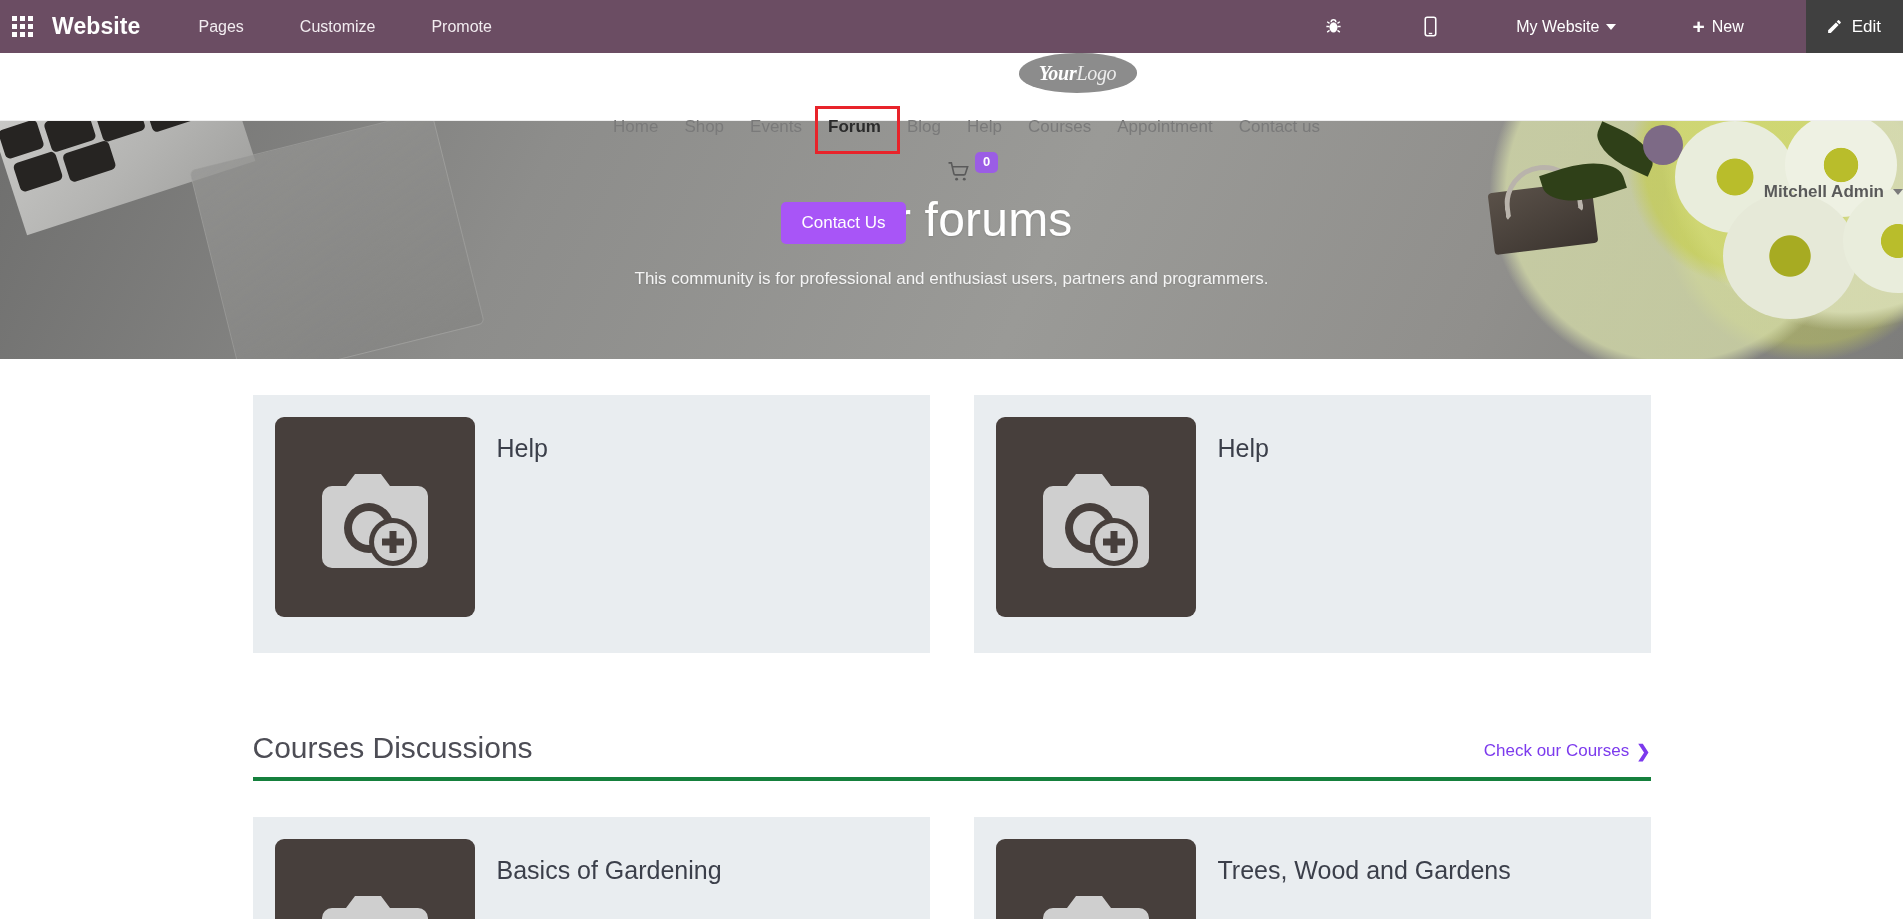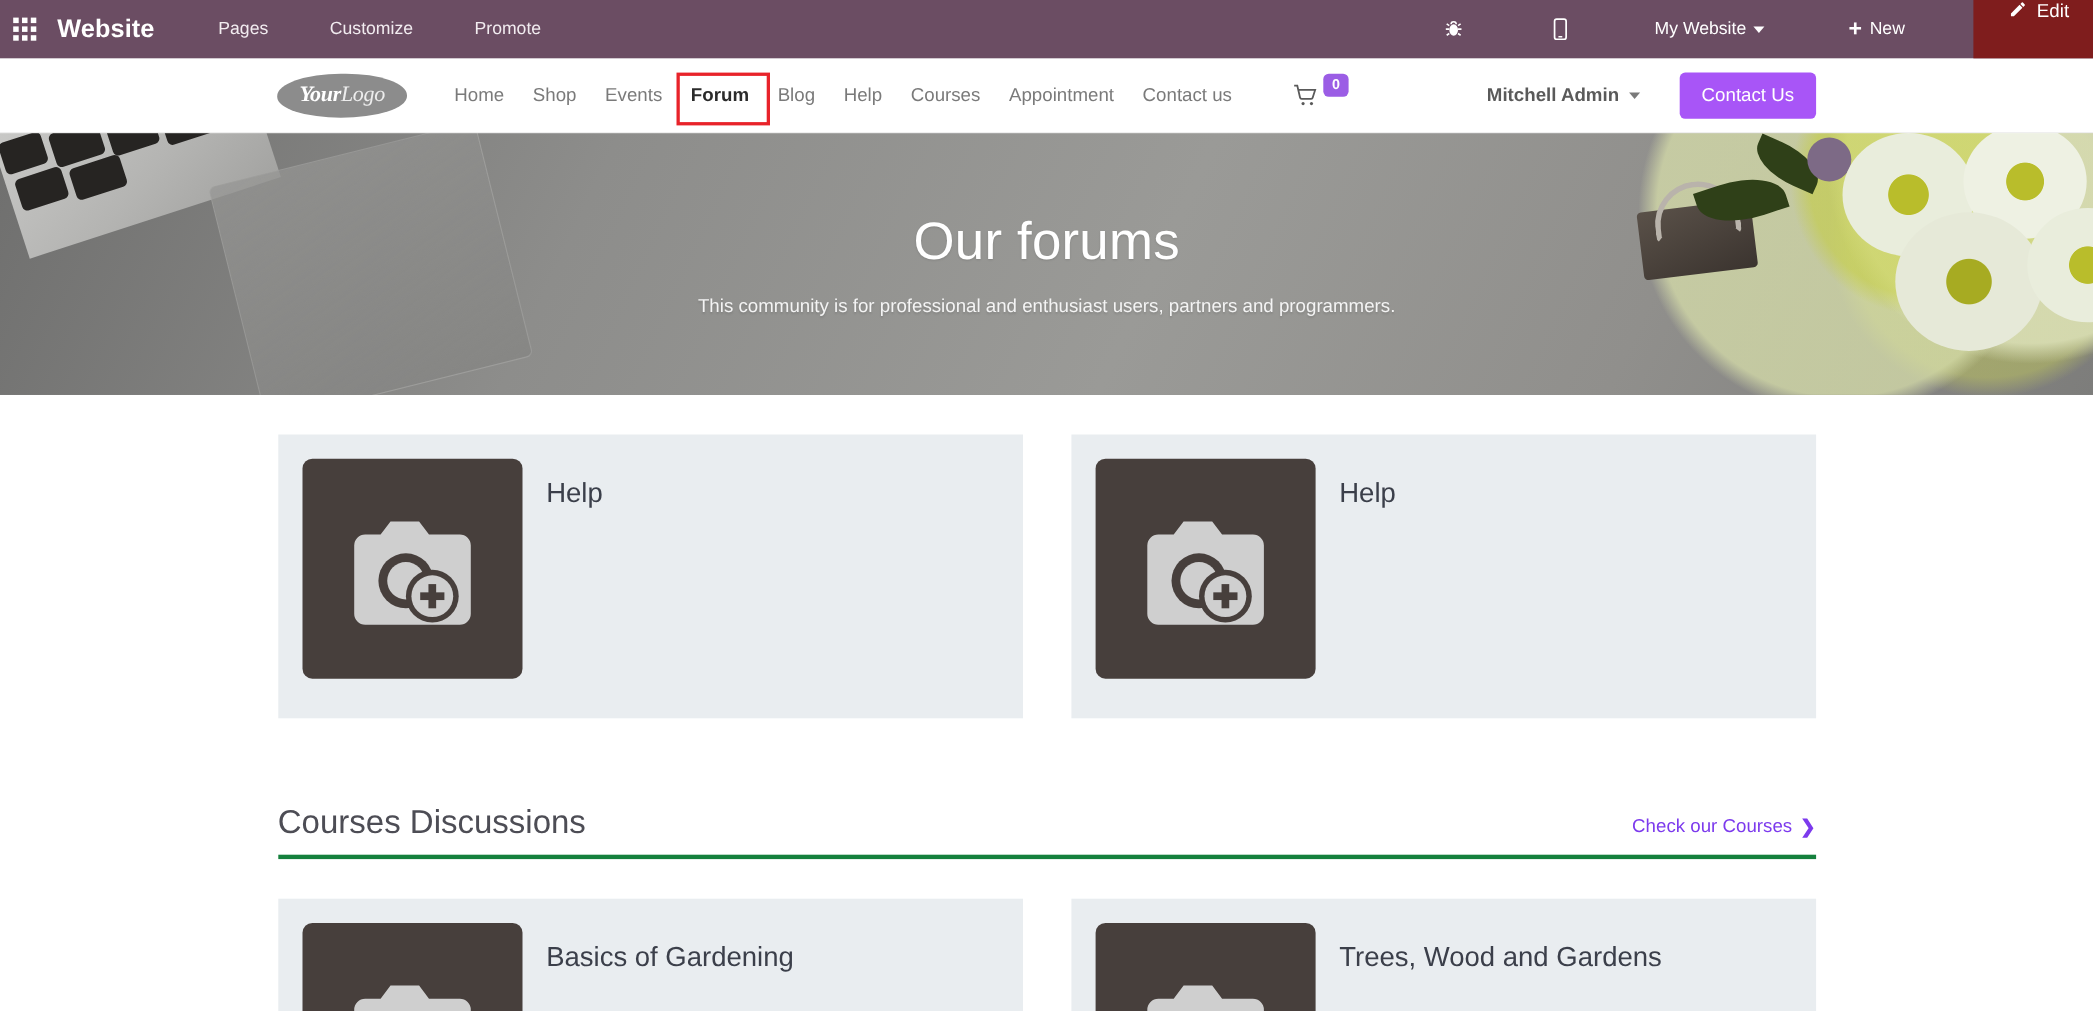--- a/index.html
+++ b/index.html
@@ -93,42 +93,44 @@
     white-space: nowrap;
   }
   .caret-down {
     width: 0; height: 0;
     border-left: 5px solid transparent;
     border-right: 5px solid transparent;
     border-top: 6px solid #ffffff;
     display: inline-block;
   }
   .edit-btn {
-    background: #7f1d1d;
+    background: #404040;
     color: #ffffff;
     font-size: 17px;
     height: 53px;
     display: flex;
+    align-items: center;
     gap: 9px;
-    padding: 0 22px 0 32px;
+    padding: 0 22px 0 20px;
     cursor: pointer;
     white-space: nowrap;
   }
   .plus-sign { font-size: 21px; font-weight: 700; line-height: 1; }
 
   
   .site-nav {
     height: 68px;
     background: #ffffff;
     display: flex;
     align-items: center;
     padding: 0 0 0 0;
     position: relative;
     z-index: 40;
     border-bottom: 1px solid #efefef;
+    flex-direction: column;
   }
   .logo {
     margin-left: 252px;
     width: 118px;
     height: 40px;
     position: relative;
     flex: none;
     cursor: pointer;
   }
   .logo .blob {

